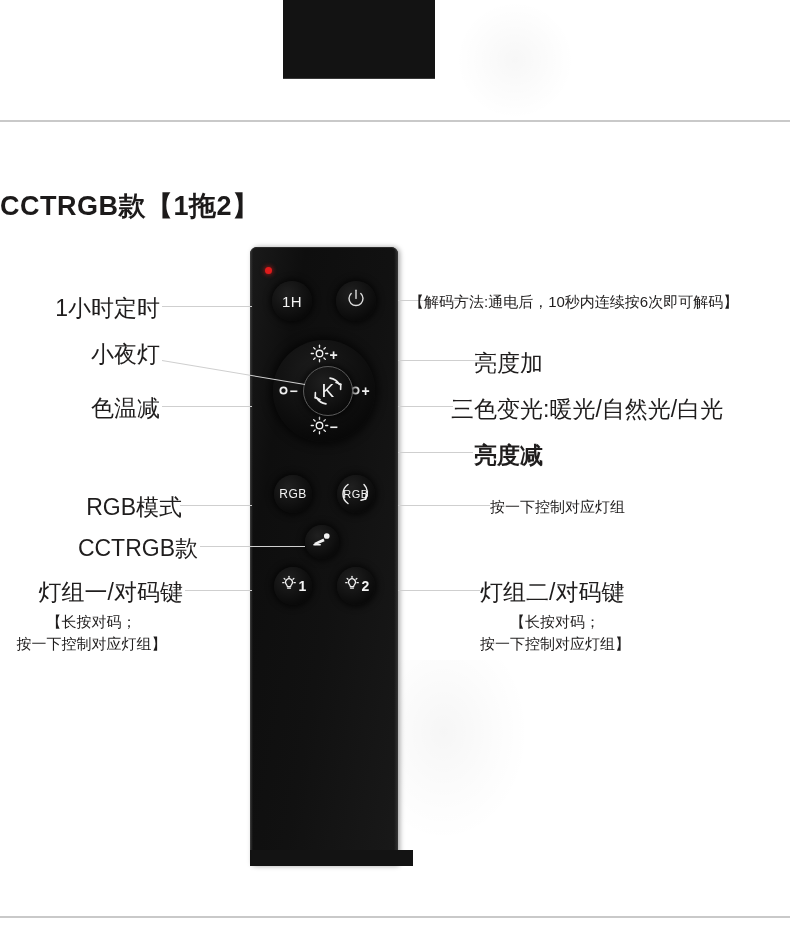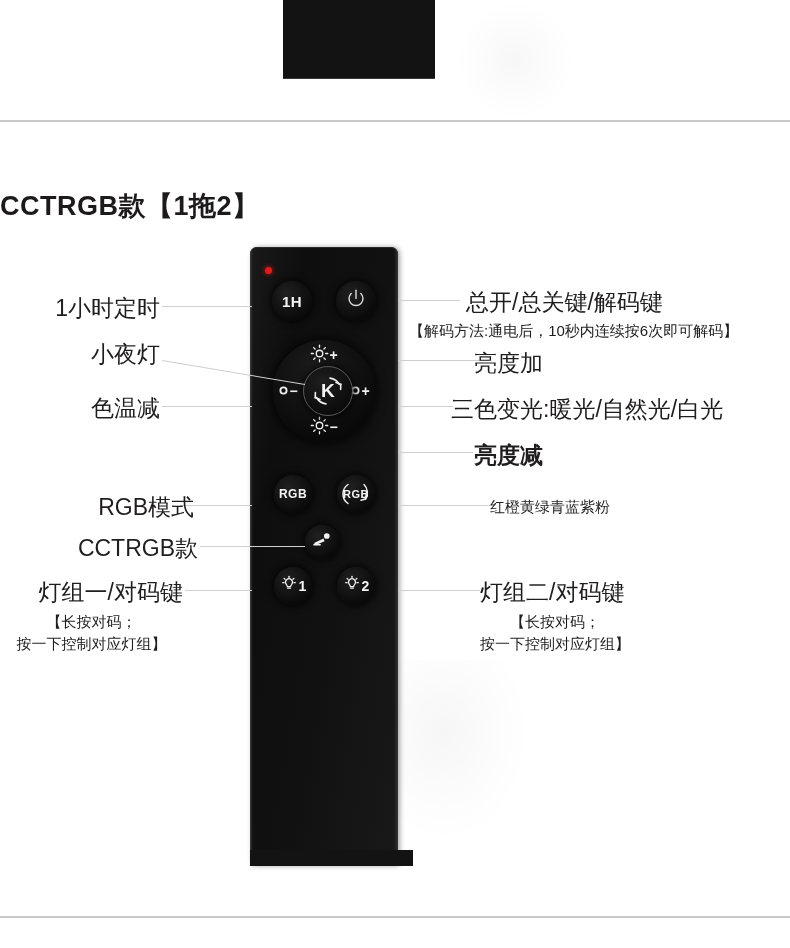--- a/index.html
+++ b/index.html
@@ -102,21 +102,21 @@
     border-radius: 50%;
     background: radial-gradient(circle at 38% 32%, #202020 0%, #0a0a0a 72%, #040404 100%);
     box-shadow: 0 0 6px 2px rgba(0,0,0,0.7);
     display: flex;
     align-items: center;
     justify-content: center;
     color: #f2f2f2;
   }
   .btn-label {
     font-size: 15px;
-    font-weight: bold;
+    font-weight: normal;
     letter-spacing: 0.5px;
     color: #f4f4f4;
   }
 
   #btn-timer { left: 22px; top: 34px; width: 40px; height: 40px; }
   #btn-power { left: 86px; top: 34px; width: 40px; height: 40px; }
 
   
   .pad {
     position: absolute;
@@ -390,52 +390,51 @@
 </div>
 
 <div class="ann left" style="left:0; top:340px; width:160px;">
   <div class="main">小夜灯</div>
 </div>
 
 <div class="ann left" style="left:0; top:394px; width:160px;">
   <div class="main">色温减</div>
 </div>
 
-<div class="ann left" style="left:16px; top:493px; width:178px;">
+<div class="ann left" style="left:4px; top:493px; width:178px;">
   <div class="main">RGB模式</div>
 </div>
 
 <div class="ann left" style="left:0; top:534px; width:198px;">
   <div class="main">CCTRGB款</div>
 </div>
 
 <div class="ann left" style="left:0; top:578px; width:183px;">
   <div class="main">灯组一/对码键</div>
   <div class="sub ann-center" style="margin-top:4px;">【长按对码；</div>
   <div class="sub ann-center">按一下控制对应灯组】</div>
 </div>
 
 <div class="ann right" style="left:466px; top:288px;">
-  <div class="main">总开/总关键/解码键</div>
   <div class="sub" style="margin-left:-57px; margin-top:3px;">【解码方法:通电后，10秒内连续按6次即可解码】</div>
 </div>
 
 <div class="ann right" style="left:474px; top:349px;">
   <div class="main">亮度加</div>
 </div>
 
 <div class="ann right" style="left:451px; top:395px;">
   <div class="main">三色变光:暖光/自然光/白光</div>
 </div>
 
 <div class="ann right" style="left:474px; top:441px;font-weight:bold;">
   <div class="main">亮度减</div>
 </div>
 
 <div class="ann right" style="left:490px; top:493px;">
-  <div class="sub ann-center" style="margin-top:3px;">红橙黄绿青蓝紫粉</div>
+  <div class="sub ann-center" style="margin-top:3px;">按一下控制对应灯组</div>
 </div>
 
 <div class="ann right" style="left:480px; top:578px;">
   <div class="main">灯组二/对码键</div>
   <div class="sub ann-center" style="margin-top:4px;">【长按对码；</div>
   <div class="sub ann-center">按一下控制对应灯组】</div>
 </div>
 
 </body></html>

